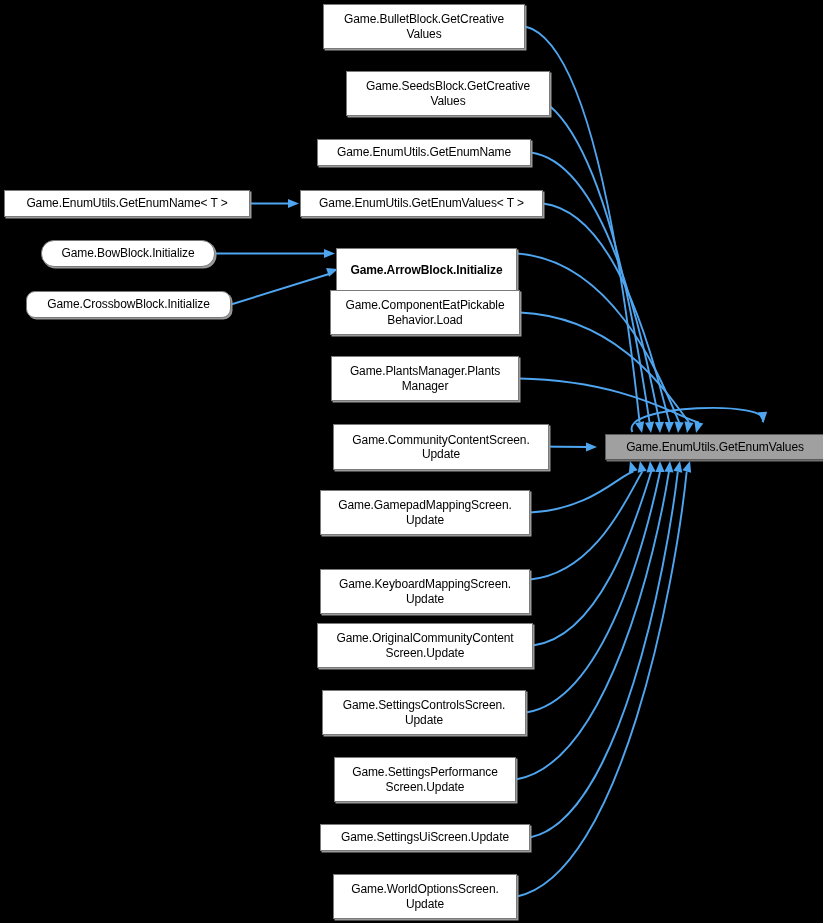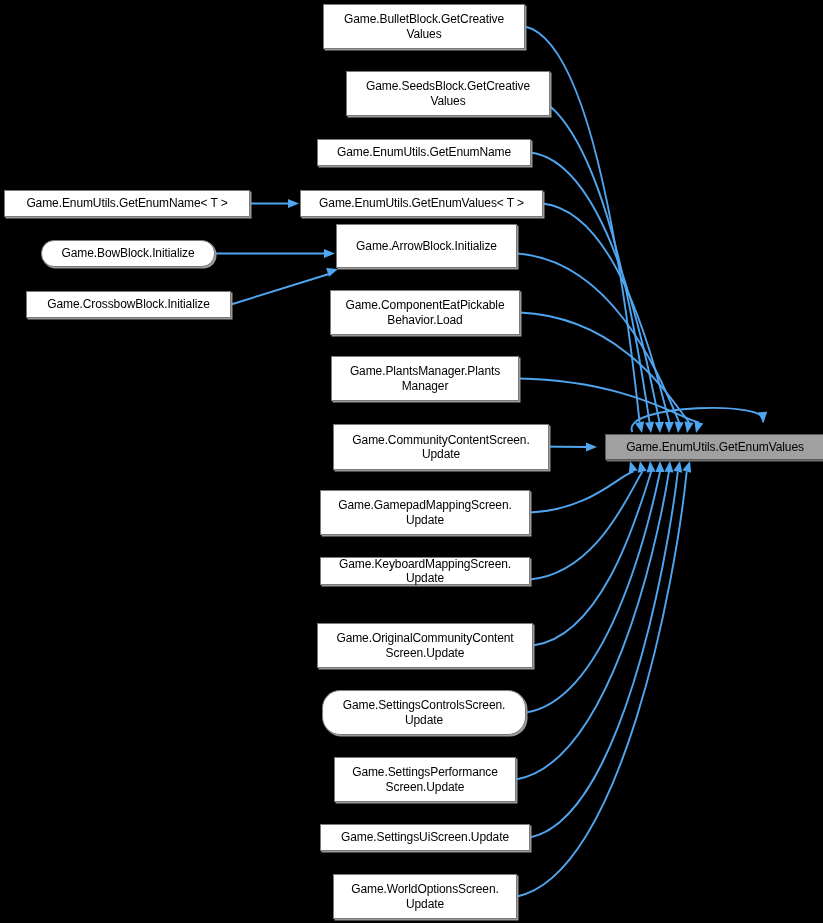--- a/index.html
+++ b/index.html
@@ -95,35 +95,35 @@
     </svg>
   <div id="node-layer">
       <div class="node" style="left: 323px; top: 4px; width: 202px; height: 45px;">Game.BulletBlock.GetCreative
 Values</div>
       <div class="node" style="left: 321px; top: 71px; width: 204px; height: 45px; margin-left: 25px;">Game.SeedsBlock.GetCreative
 Values</div>
       <div class="node" style="left: 317px; top: 139px; width: 214px; height: 27px;">Game.EnumUtils.GetEnumName</div>
       <div class="node" style="left: 4px; top: 190px; width: 246px; height: 27px;">Game.EnumUtils.GetEnumName&lt; T &gt;</div>
       <div class="node" style="left: 300px; top: 190px; width: 243px; height: 27px;">Game.EnumUtils.GetEnumValues&lt; T &gt;</div>
       <div class="node" style="left: 41px; top: 240px; width: 174px; height: 27px; border-radius: 13px;">Game.BowBlock.Initialize</div>
-      <div class="node" style="left: 336px; top: 224px; width: 181px; height: 44px;">Game.ArrowBlock.Initialize</div>
-      <div class="node" style="left: 26px; top: 291px; width: 205px; height: 27px;">Game.CrossbowBlock.Initialize</div>
+      <div class="node" style="left: 336px; top: 248px; width: 181px; height: 44px; font-weight: bold;">Game.ArrowBlock.Initialize</div>
+      <div class="node" style="left: 26px; top: 291px; width: 205px; height: 27px; border-radius: 9px;">Game.CrossbowBlock.Initialize</div>
       <div class="node" style="left: 330px; top: 290px; width: 190px; height: 45px;">Game.ComponentEatPickable
 Behavior.Load</div>
       <div class="node" style="left: 331px; top: 356px; width: 188px; height: 45px;">Game.PlantsManager.Plants
 Manager</div>
       <div class="node" style="left: 317px; top: 424px; width: 216px; height: 46px; margin-left: 16px;">Game.CommunityContentScreen.
 Update</div>
       <div class="node" style="left: 320px; top: 490px; width: 210px; height: 45px;">Game.GamepadMappingScreen.
 Update</div>
-      <div class="node" style="left: 320px; top: 557px; width: 210px; height: 28px;">Game.KeyboardMappingScreen.
+      <div class="node" style="left: 320px; top: 569px; width: 210px; height: 45px;">Game.KeyboardMappingScreen.
 Update</div>
       <div class="node" style="left: 317px; top: 623px; width: 216px; height: 45px;">Game.OriginalCommunityContent
 Screen.Update</div>
-      <div class="node" style="left: 322px; top: 690px; width: 204px; height: 45px; border-radius: 18px;">Game.SettingsControlsScreen.
+      <div class="node" style="left: 322px; top: 690px; width: 204px; height: 45px;">Game.SettingsControlsScreen.
 Update</div>
       <div class="node" style="left: 334px; top: 757px; width: 182px; height: 45px;">Game.SettingsPerformance
 Screen.Update</div>
       <div class="node" style="left: 320px; top: 824px; width: 210px; height: 27px;">Game.SettingsUiScreen.Update</div>
       <div class="node" style="left: 333px; top: 874px; width: 184px; height: 45px;">Game.WorldOptionsScreen.
 Update</div>
       <div class="node highlight" style="left: 598px; top: 434px; width: 220px; height: 26px;">Game.EnumUtils.GetEnumValues</div>
     </div>
 </div>
 

